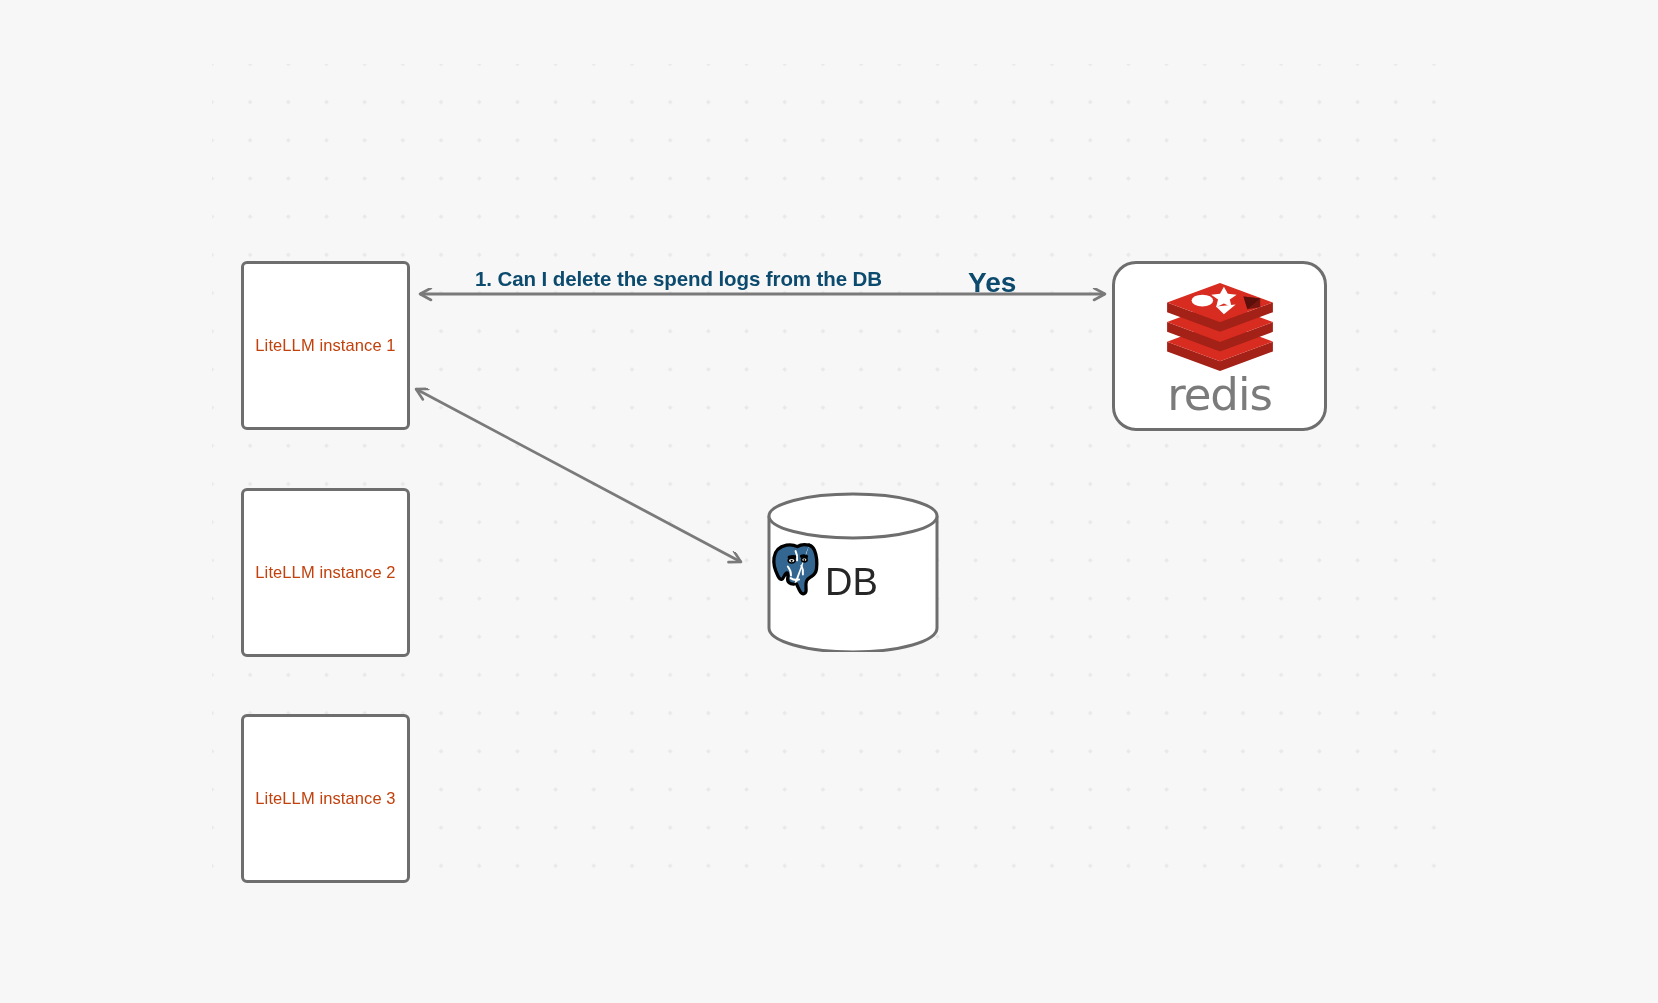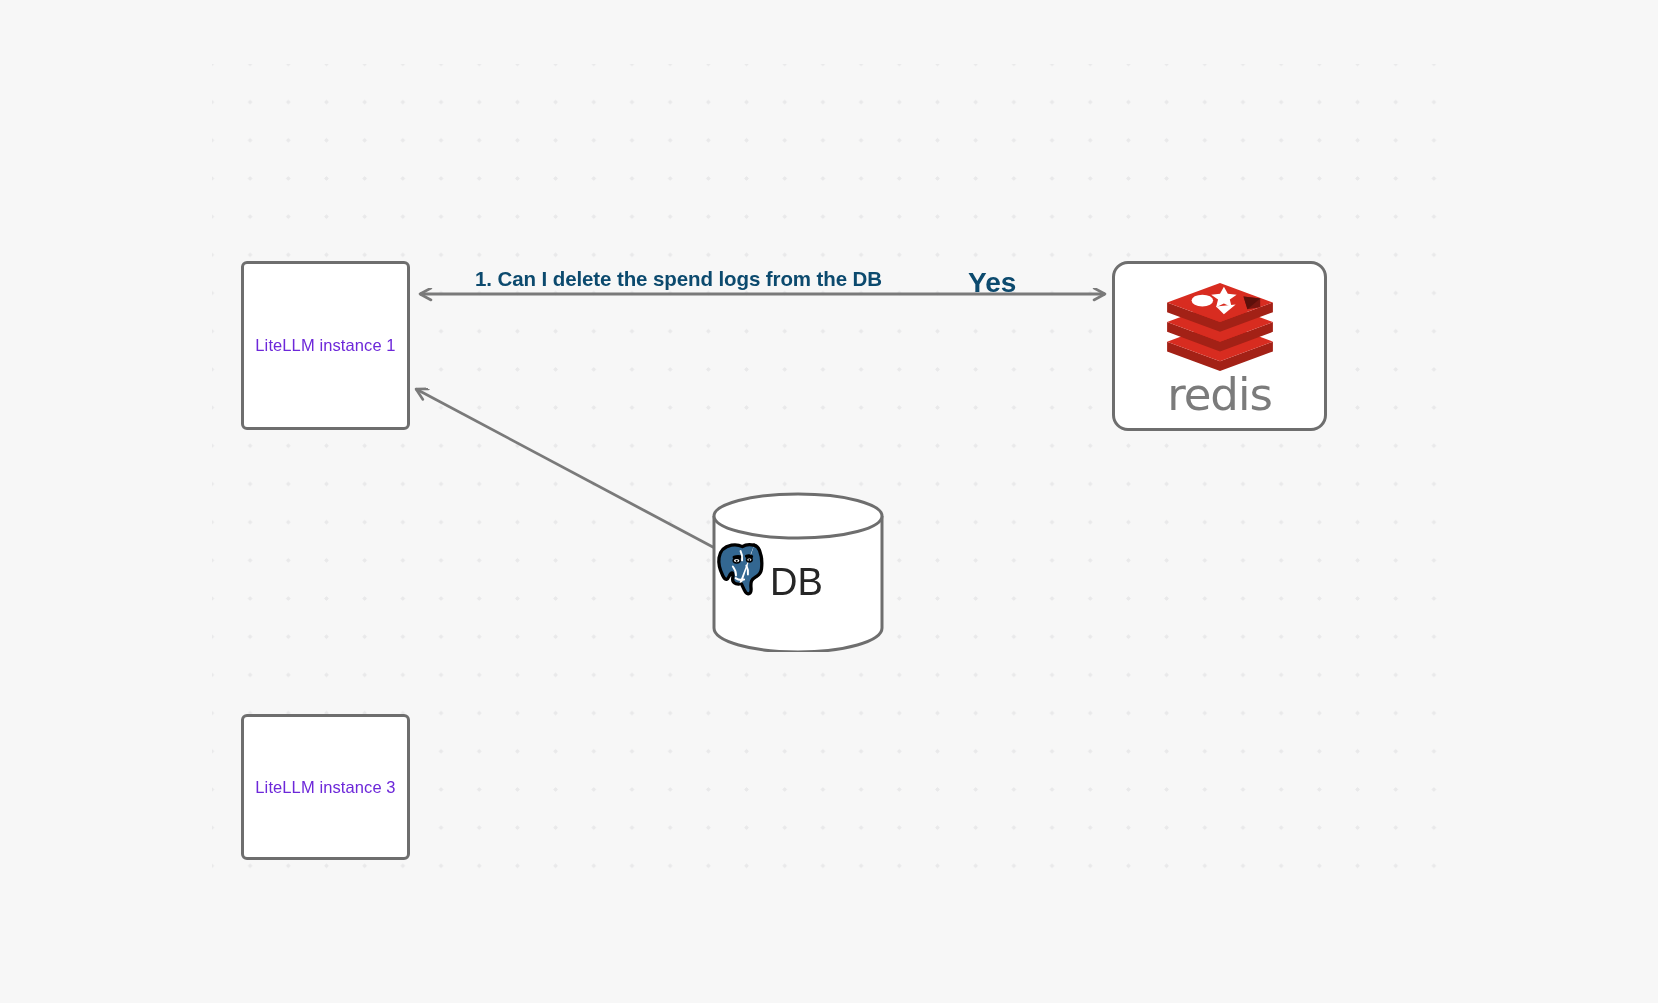--- a/index.html
+++ b/index.html
@@ -51,61 +51,61 @@
     box-sizing: border-box;
     background: #ffffff;
     border: 3px solid #6e6e6e;
     border-radius: 6px;
     display: flex;
     align-items: center;
     justify-content: center;
   }
   .node-label {
     font-size: 16.5px;
-    color: #6d28d9;
+    color: #c2410c;
     font-family: "Liberation Sans", sans-serif;
     letter-spacing: 0.1px;
     white-space: nowrap;
   }
 
   #node-instance-1 { left: 241px; top: 261px; width: 169px; height: 169px; }
   #node-instance-2 { left: 241px; top: 488px; width: 169px; height: 169px; }
-  #node-instance-3 { left: 241px; top: 714px; width: 169px; height: 146px; }
+  #node-instance-3 { left: 241px; top: 714px; width: 169px; height: 169px; }
 
   
   #node-redis {
     position: absolute;
     left: 1112px;
     top: 261px;
     width: 215px;
     height: 170px;
     box-sizing: border-box;
     background: #ffffff;
     border: 3px solid #6e6e6e;
-    border-radius: 16px;
+    border-radius: 24px;
     display: flex;
     flex-direction: column;
     align-items: center;
     justify-content: center;
   }
   .redis-mark { width: 118px; height: 96px; display: block; }
   .redis-word {
     font-family: "DejaVu Sans", sans-serif;
     font-size: 45px;
     font-weight: 500;
     color: #7b7b7b;
     line-height: 0.9;
     margin-top: 2px;
     letter-spacing: -1px;
   }
 
   
   #node-db {
     position: absolute;
-    left: 711px;
+    left: 766px;
     top: 492px;
     width: 174px;
     height: 160px;
   }
   #node-db svg { position: absolute; left: 0; top: 0; }
   .db-logo-wrap {
     position: absolute;
     left: 0; top: 44px;
     width: 174px; height: 92px;
     display: flex;
@@ -174,20 +174,23 @@
     </g>
   </svg>
 
   <div class="edge-label" id="label-step1">1.  Can I delete the spend logs from the DB</div>
   <div class="edge-label" id="label-yes">Yes</div>
 
   <div class="node" id="node-instance-1">
     <span class="node-label">LiteLLM instance 1</span>
   </div>
 
+  <div class="node" id="node-instance-2">
+    <span class="node-label">LiteLLM instance 2</span>
+  </div>
 
   <div class="node" id="node-instance-3">
     <span class="node-label">LiteLLM instance 3</span>
   </div>
 
   <div id="node-redis">
     <svg class="redis-mark" viewBox="0 0 120 98" xmlns="http://www.w3.org/2000/svg">
 
       <path d="M60 96 L6 76 L6 66 L60 86 L114 66 L114 76 Z" fill="#a32116"></path>
       <path d="M6 66 L60 46 L114 66 L60 86 Z" fill="#d82c20"></path>

